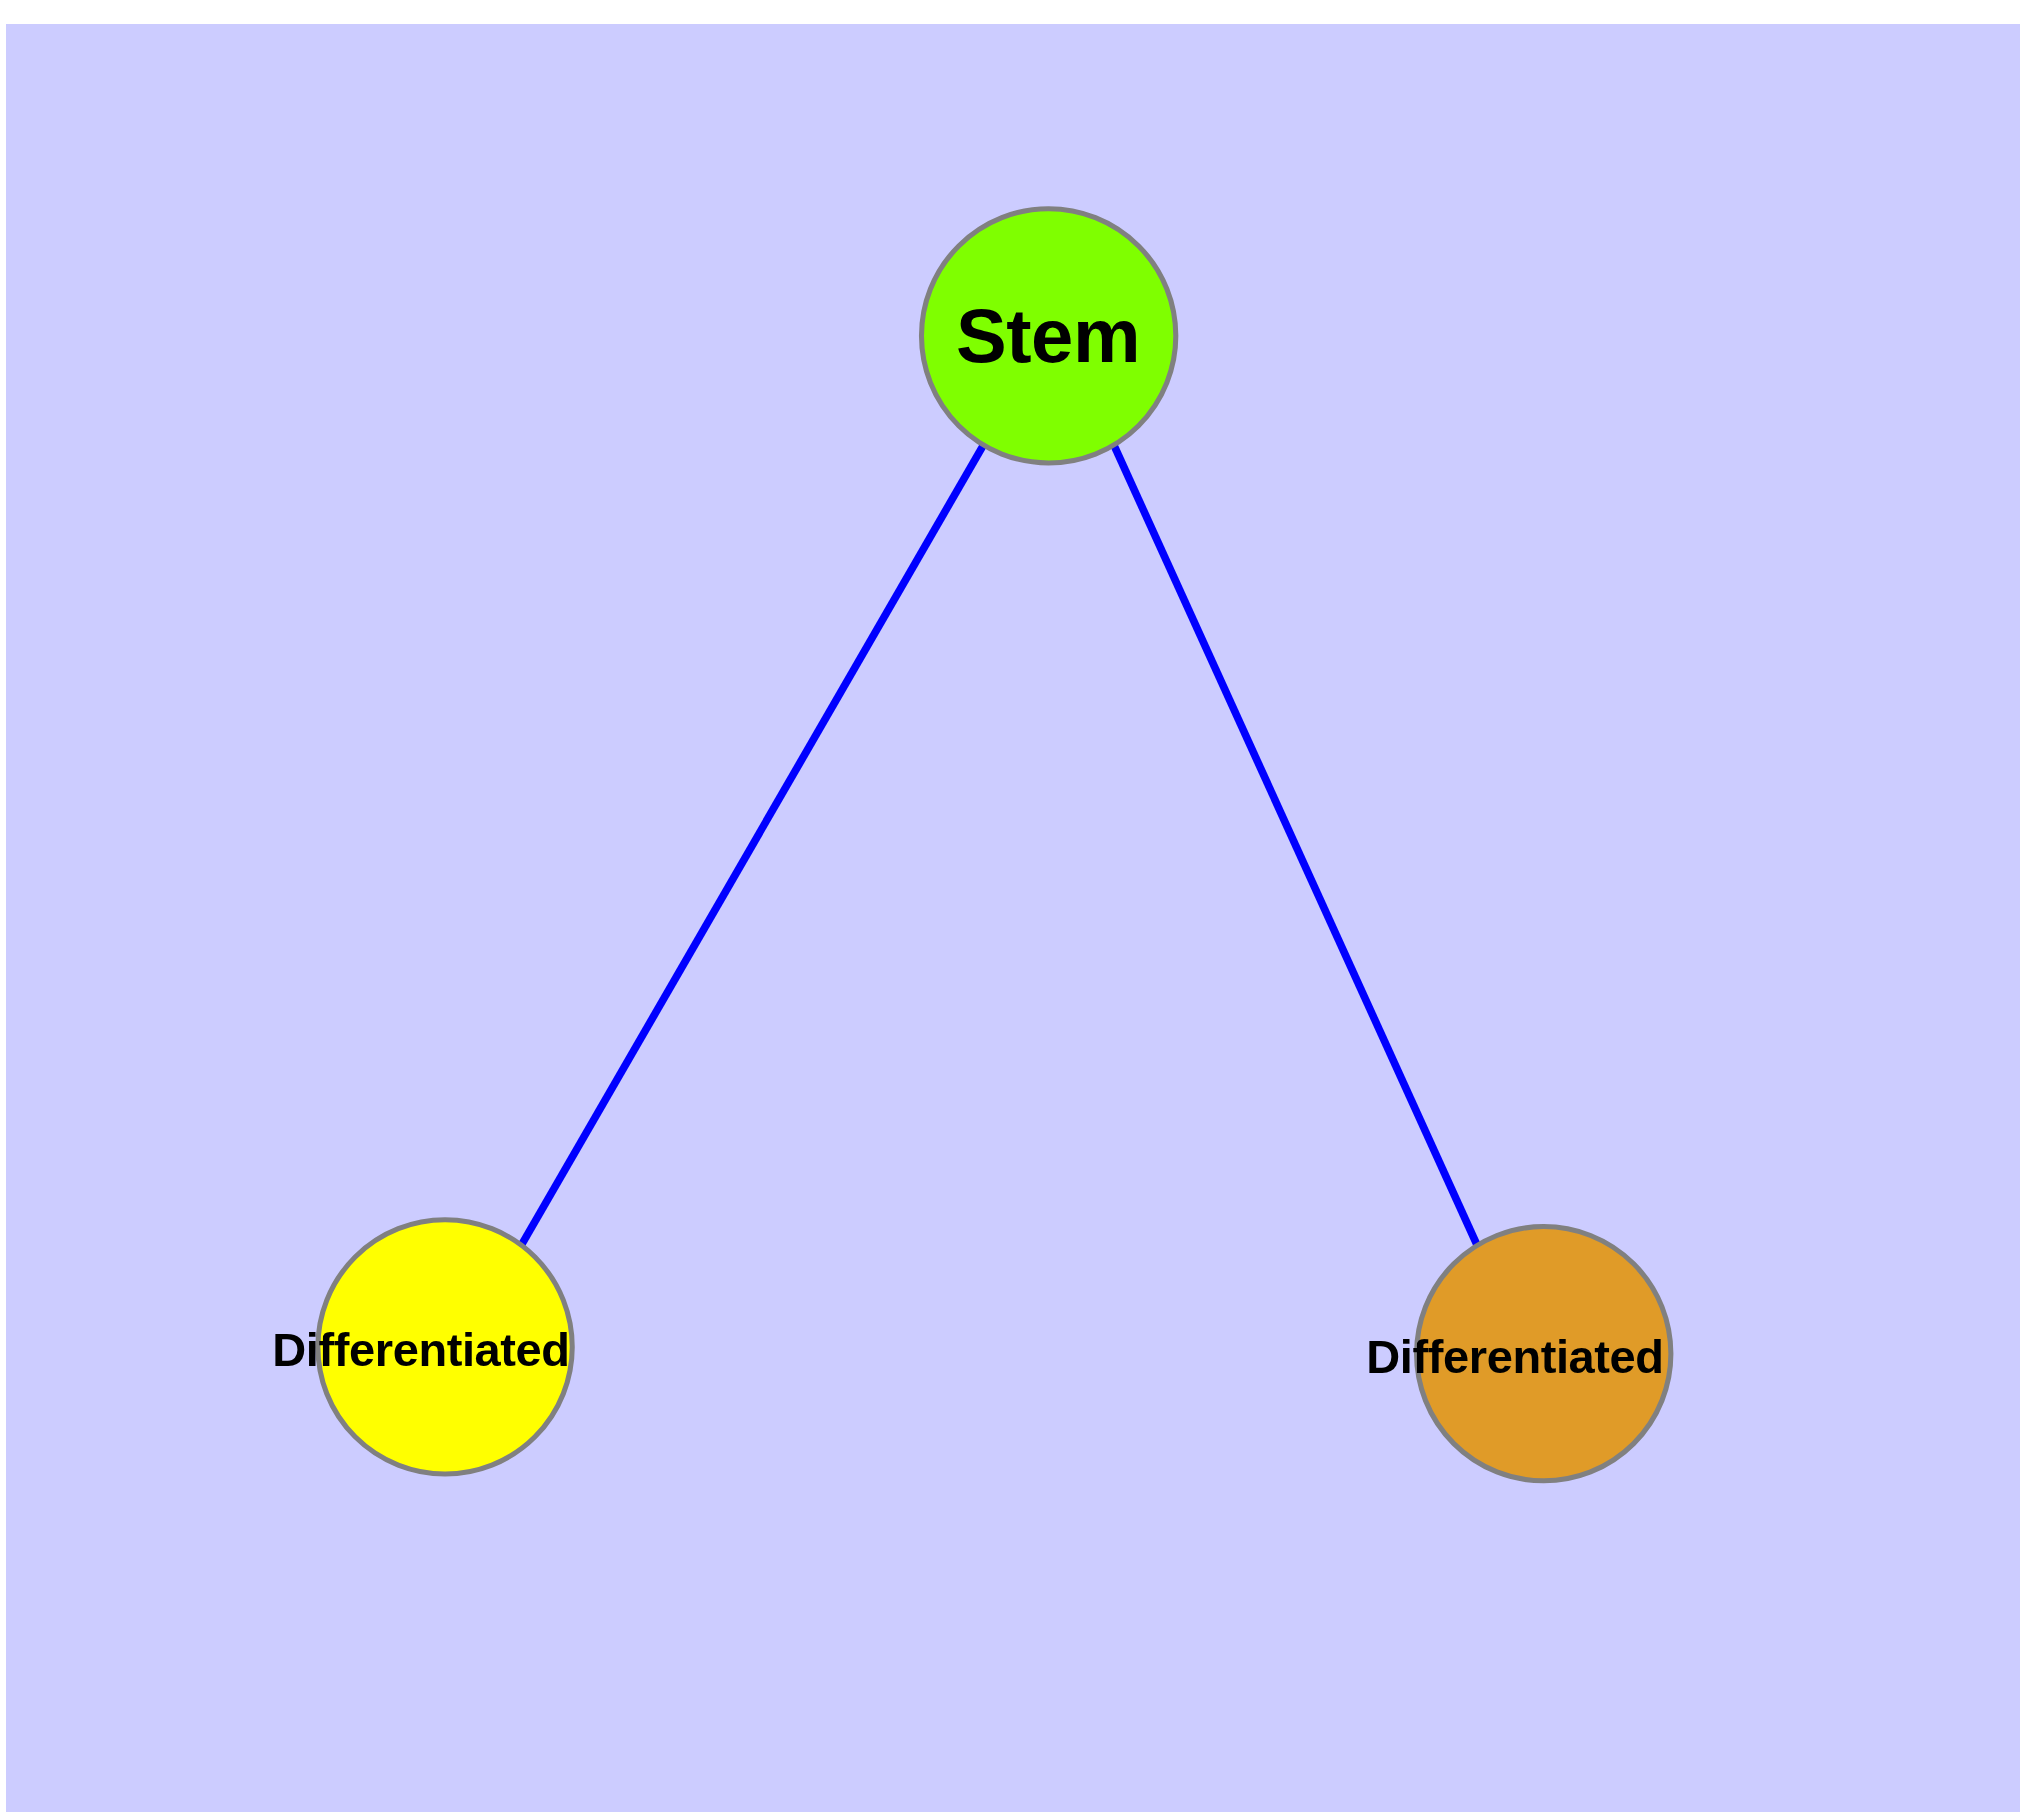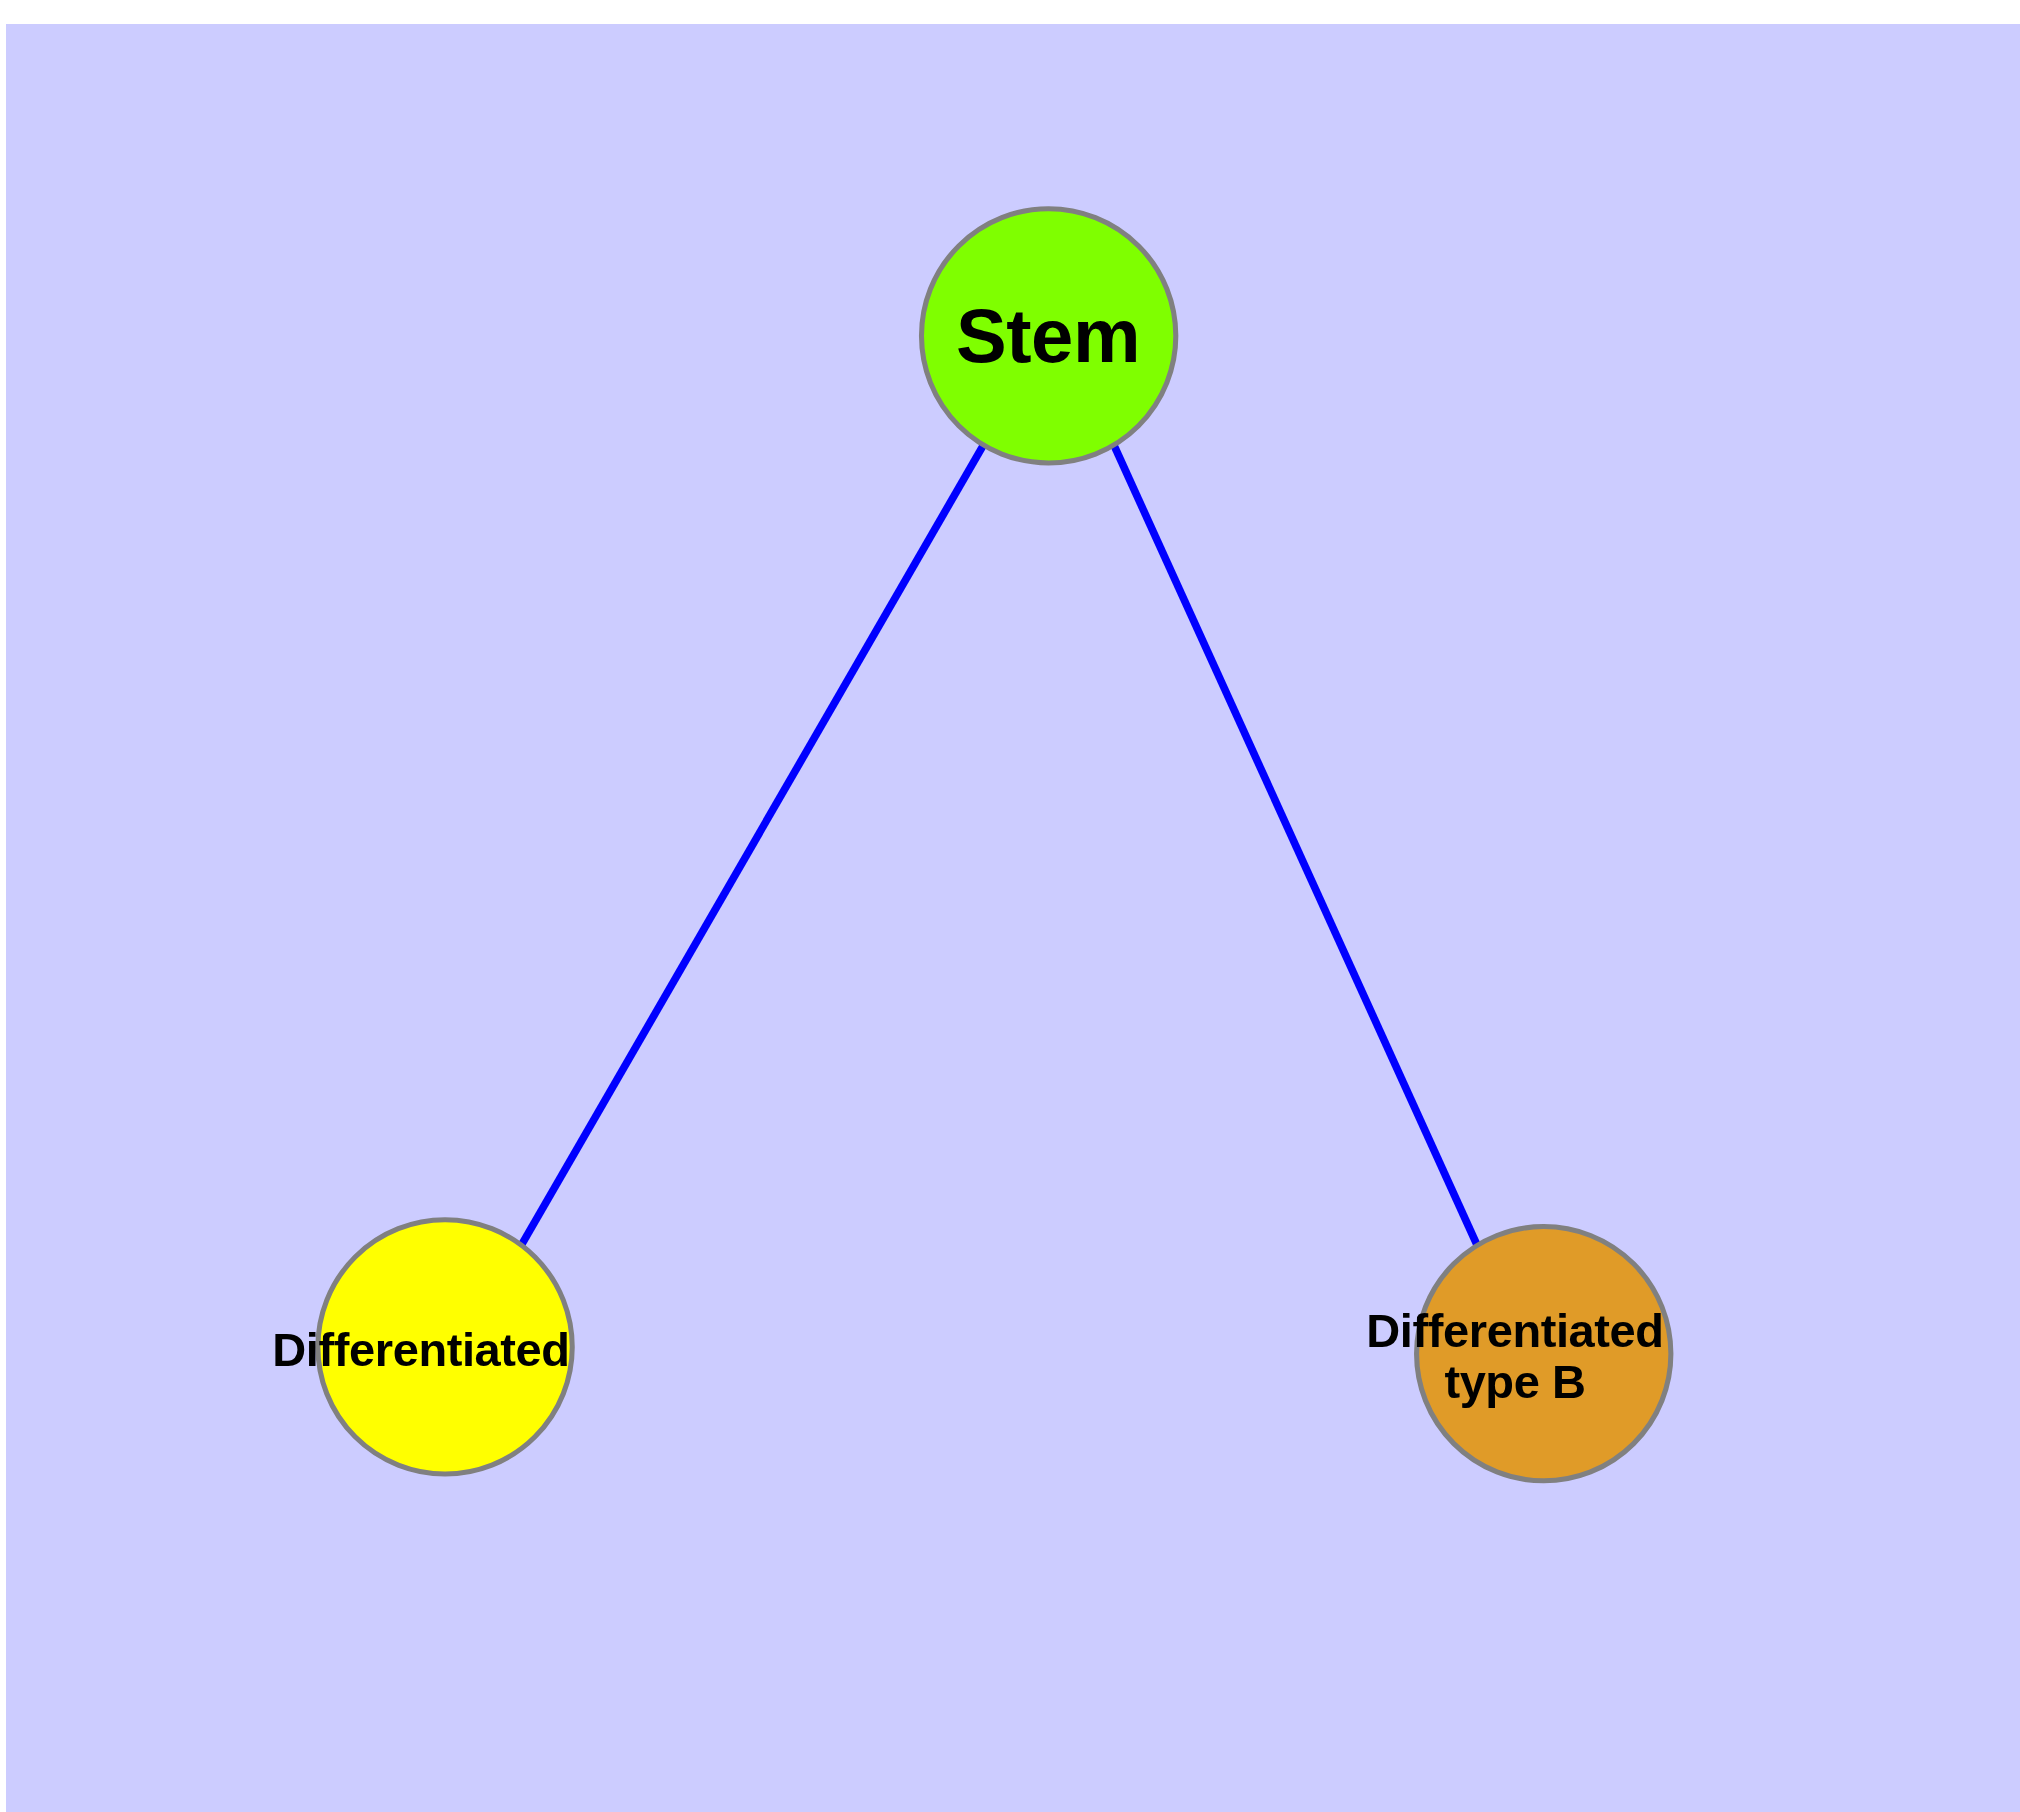--- a/index.html
+++ b/index.html
@@ -63,16 +63,16 @@
       <circle cx="1237" cy="375" r="150" fill="#7fff00" stroke="#808080" stroke-width="6"></circle>
       <circle cx="525" cy="1568" r="150" fill="#ffff00" stroke="#808080" stroke-width="6"></circle>
       <circle cx="1821" cy="1576" r="150" fill="#e09b28" stroke="#808080" stroke-width="6"></circle>
     </g>
   </svg>
 
   <div class="node-label single" style="left: 1048px; top: 318px; color: rgb(0, 0, 0);">Stem</div>
 
   <div class="node-label" style="left: 421px; top: 1332px; color: rgb(0, 0, 0);"><span>Differentiated</span><br></div>
 
-  <div class="node-label" style="left: 1515px; top: 1339px; color: rgb(0, 0, 0);"><span>Differentiated</span><br><span>type B</span></div>
+  <div class="node-label" style="left: 1515px; top: 1339px; color: rgb(0, 0, 0);"><span>Differentiated</span><br></div>
 
 </div>
 
 
 </body></html>

